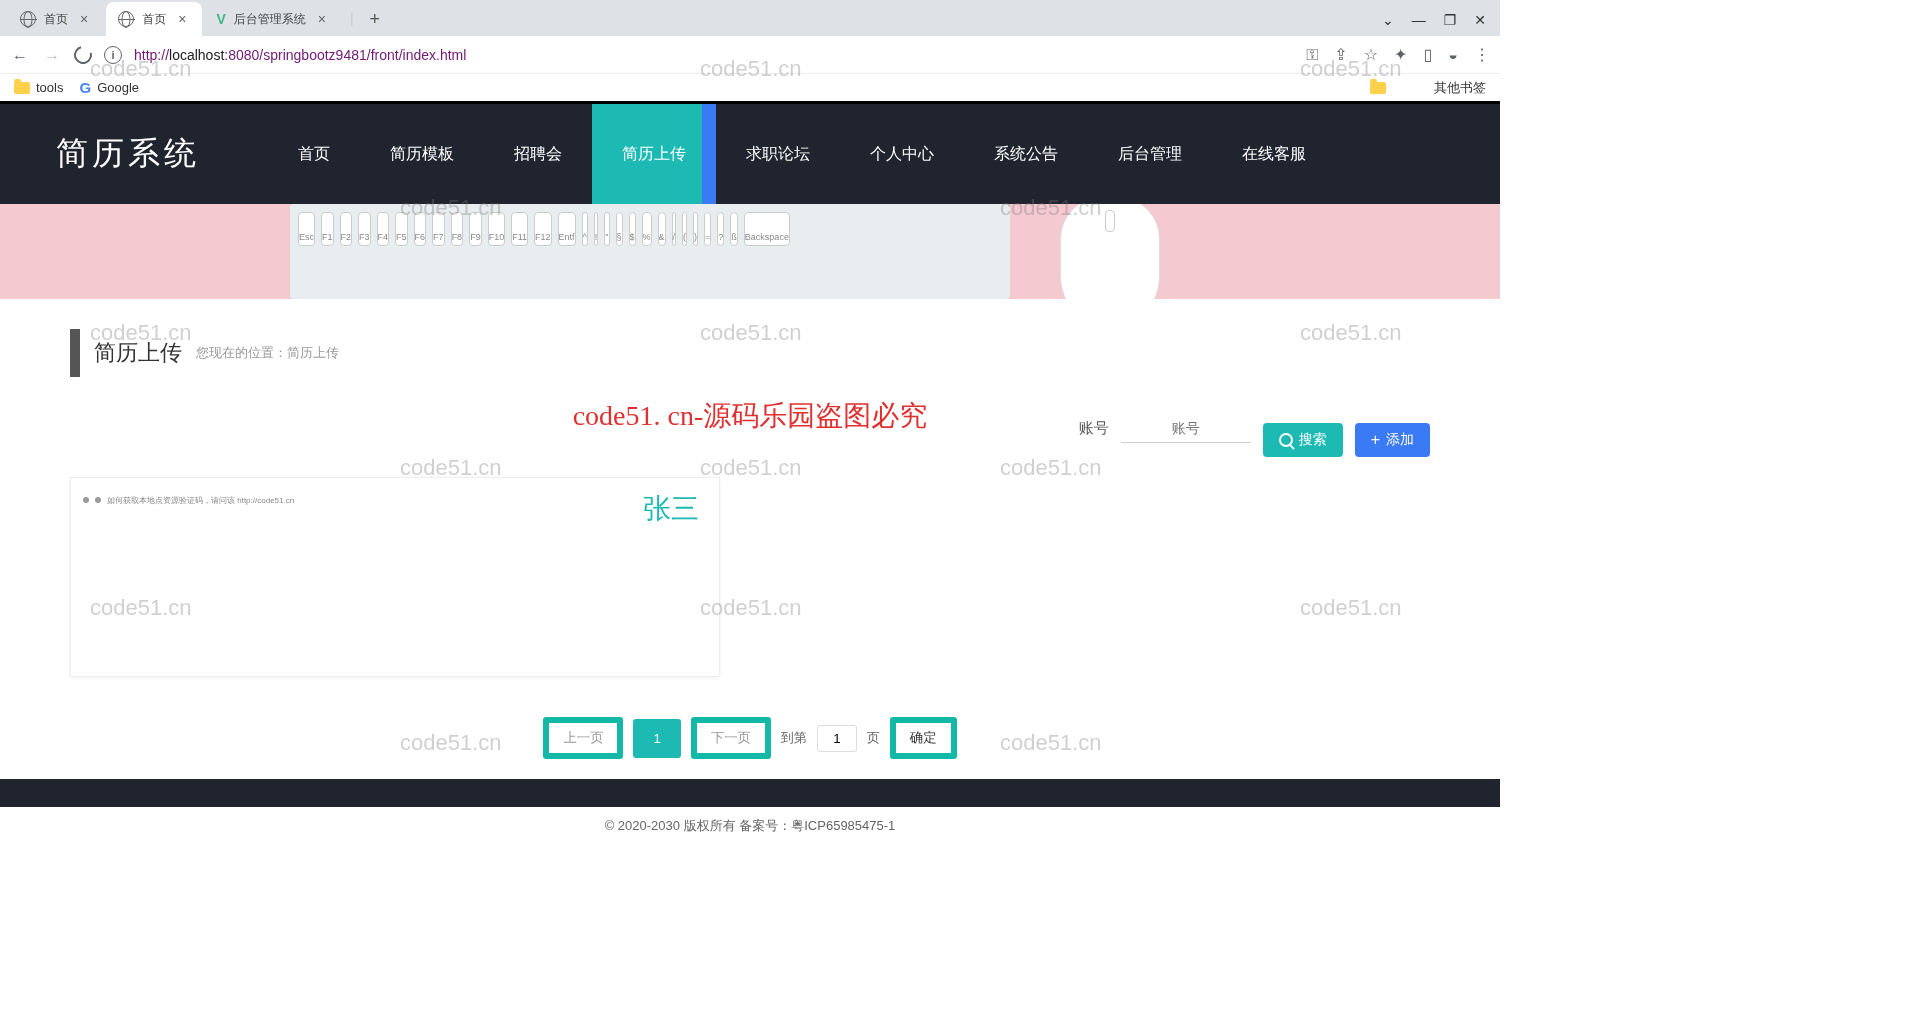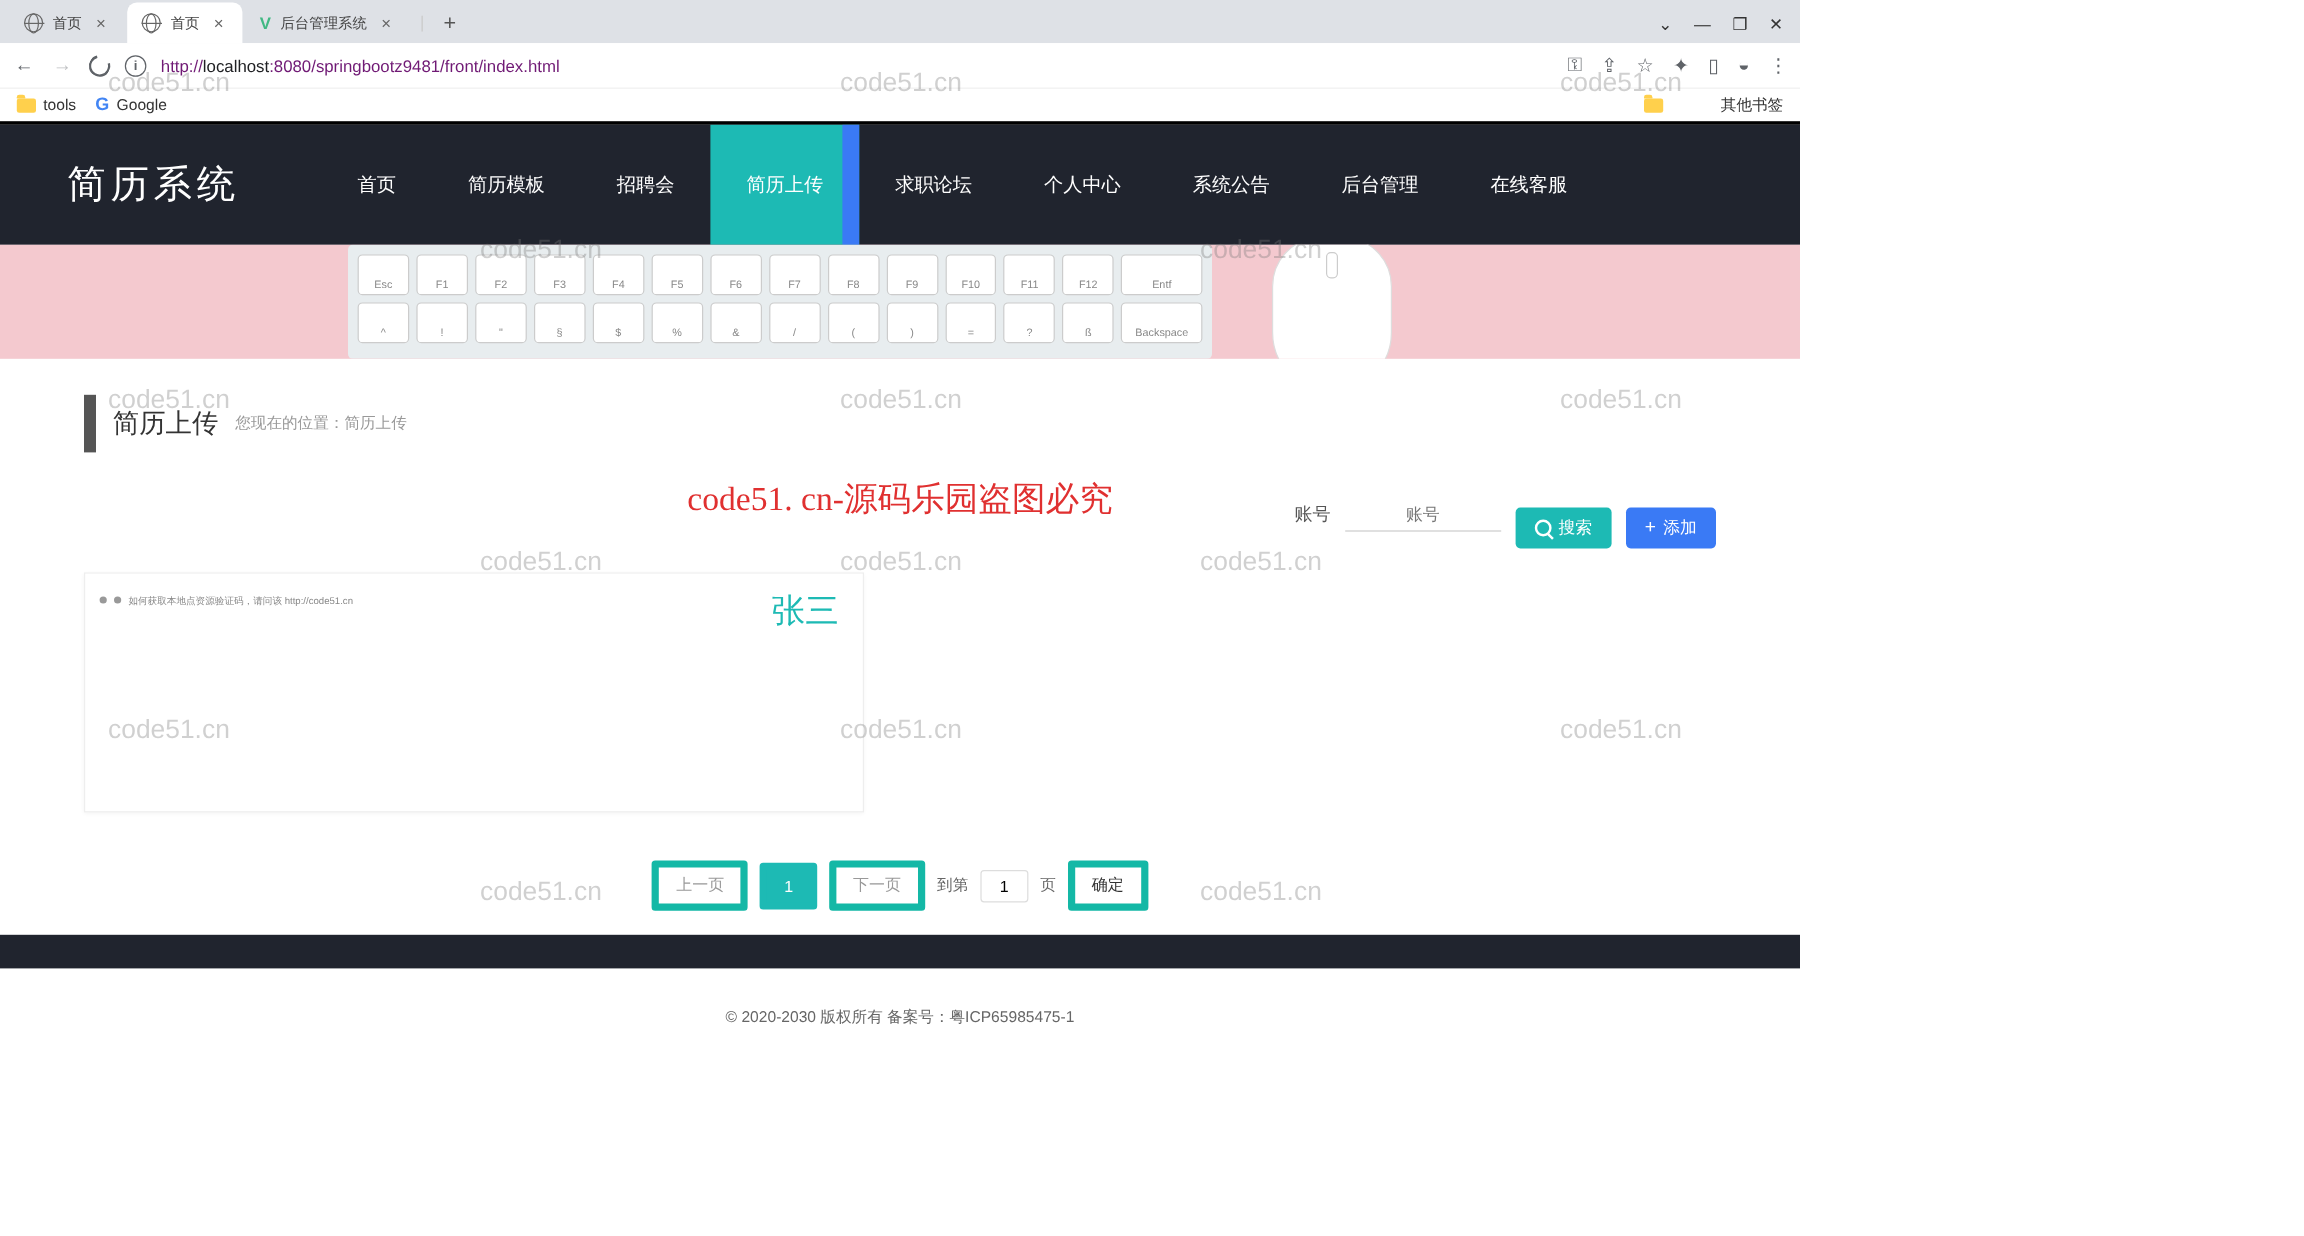--- a/index.html
+++ b/index.html
@@ -39,21 +39,21 @@
 
 .site-header { background: #20242e; color: #fff; height: 100px; display: flex; align-items: stretch; gap: 28px; }
 .logo { font-size: 32px; font-weight: 500; letter-spacing: 4px; padding: 0 40px 0 56px; display: flex; align-items: center; }
 .main-nav { display: flex; flex: 1; }
 .main-nav a { color: #fff; text-decoration: none; padding: 0 30px; display: flex; align-items: center; font-size: 16px; position: relative;}
 .main-nav a.active { background: #1dbab4; }
 .main-nav a.active::after { content:""; position:absolute; right:0; top:0; bottom:0; width:14px; background:#3a7af5; }
 
 
 .banner { height: 95px; background: #f4c9cf; position: relative; overflow: hidden; display:flex; justify-content:center;}
-.keyboard { height: 95px; background:#e8edef; width:720px; border-radius:4px; padding:8px; display:flex; flex-direction:column; gap:6px;}
+.keyboard { height: 95px; background:#e8edef; width:720px; border-radius:4px; padding:8px; display:flex; flex-direction:row; gap:6px;}
 .krow { display:flex; gap:6px;}
 .key { flex:1; height:34px; background:#fff; border:1px solid #ccc; border-radius:4px; display:flex; align-items:flex-end; justify-content:center; font-size:9px; color:#888; padding-bottom:3px;}
 .key.w2 { flex:1.6;}
 .mouse-area { width: 200px; height:95px; display:flex; align-items:center; justify-content:center;}
 .mouse { width:100px; height:130px; background:#fff; border:1px solid #ddd; border-radius:50px 50px 60px 60px; margin-top:20px; position:relative;}
 .mouse::before { content:""; position:absolute; left:50%; top:12px; width:8px; height:20px; border:1px solid #ccc; border-radius:4px; transform:translateX(-50%);}
 
 
 .content { padding: 0 70px; }
 .bc-wrap { display:flex; align-items:center; margin: 30px 0 20px; gap: 14px;}
@@ -84,21 +84,21 @@
 .card .card-name { position:absolute; right:20px; top:12px; color:#1dbab4; font-size:28px;}
 
 
 .pager { display:flex; justify-content:center; align-items:center; gap:10px; margin: 40px 0 20px; font-size:13px; color:#666;}
 .pg-btn { border:6px solid #14b8a6; padding:6px 14px; border-radius:3px; background:#fff; color:#999; cursor:pointer;}
 .pg-btn.num.active { background:#1dbab4; color:#fff; border-color:#1dbab4;}
 .pg-input { width:40px; border:1px solid #ddd; padding:5px; text-align:center; border-radius:3px;}
 
 
 .footer { background:#20242e; height:28px;}
-.copyright { text-align:center; color:#666; font-size:13px; padding: 32px 0 4px; }
+.copyright { text-align:center; color:#666; font-size:13px; padding: 10px 0 4px; }
 
 
 .wm { position: fixed; color: rgba(120,120,120,0.35); font-size: 22px; pointer-events:none; user-select:none; font-family: Arial;}
 </style>
 </head>
 <body>
 
 <div class="browser-top">
   <div class="tab">
     <span class="globe"></span>

